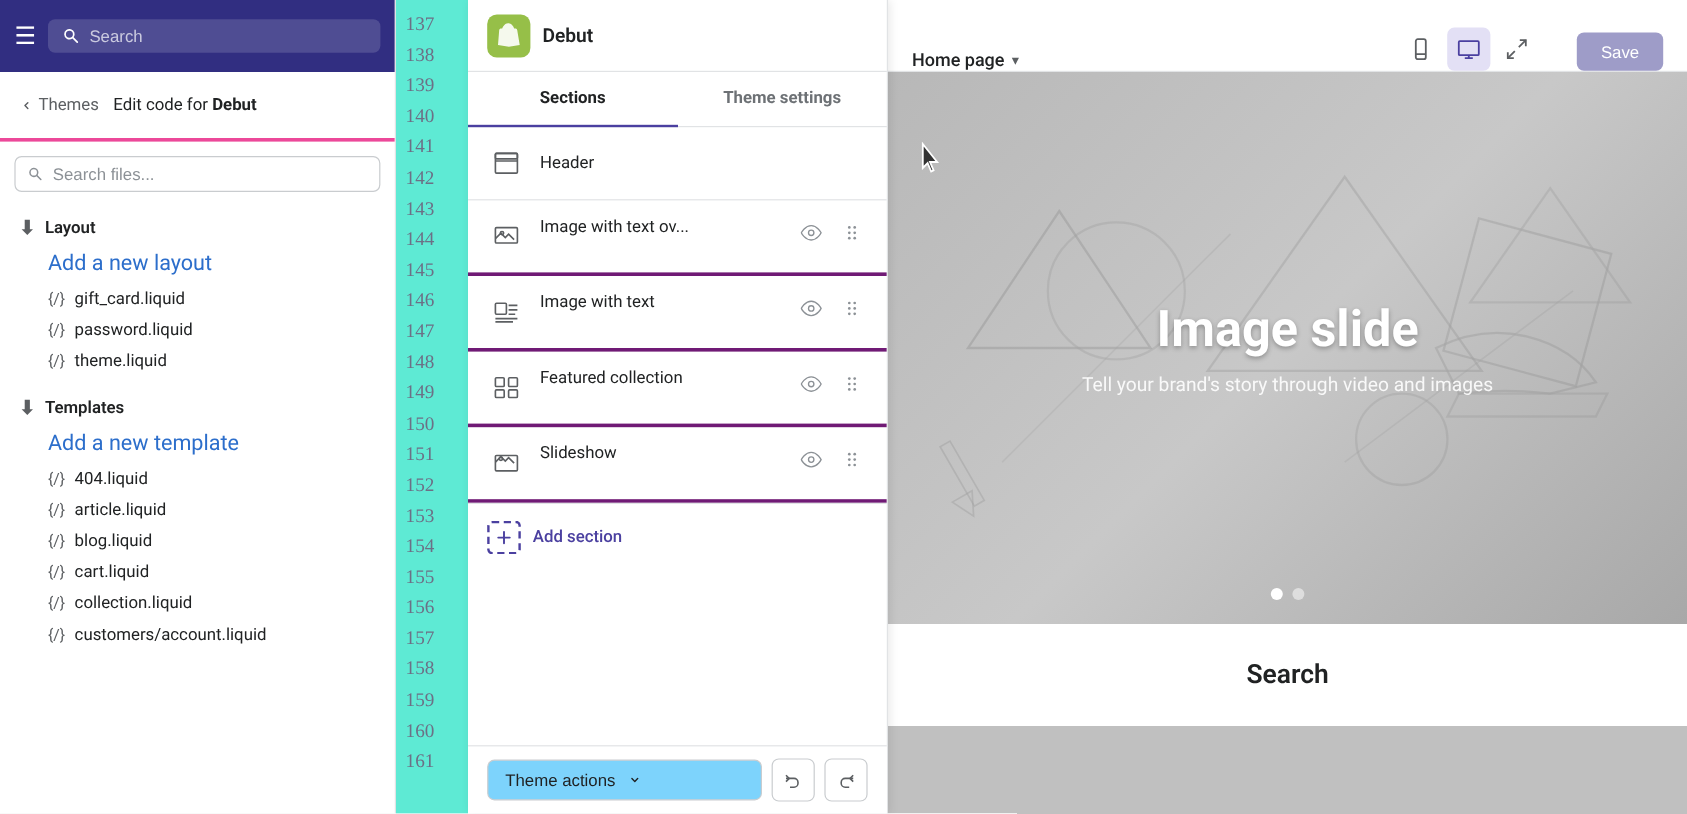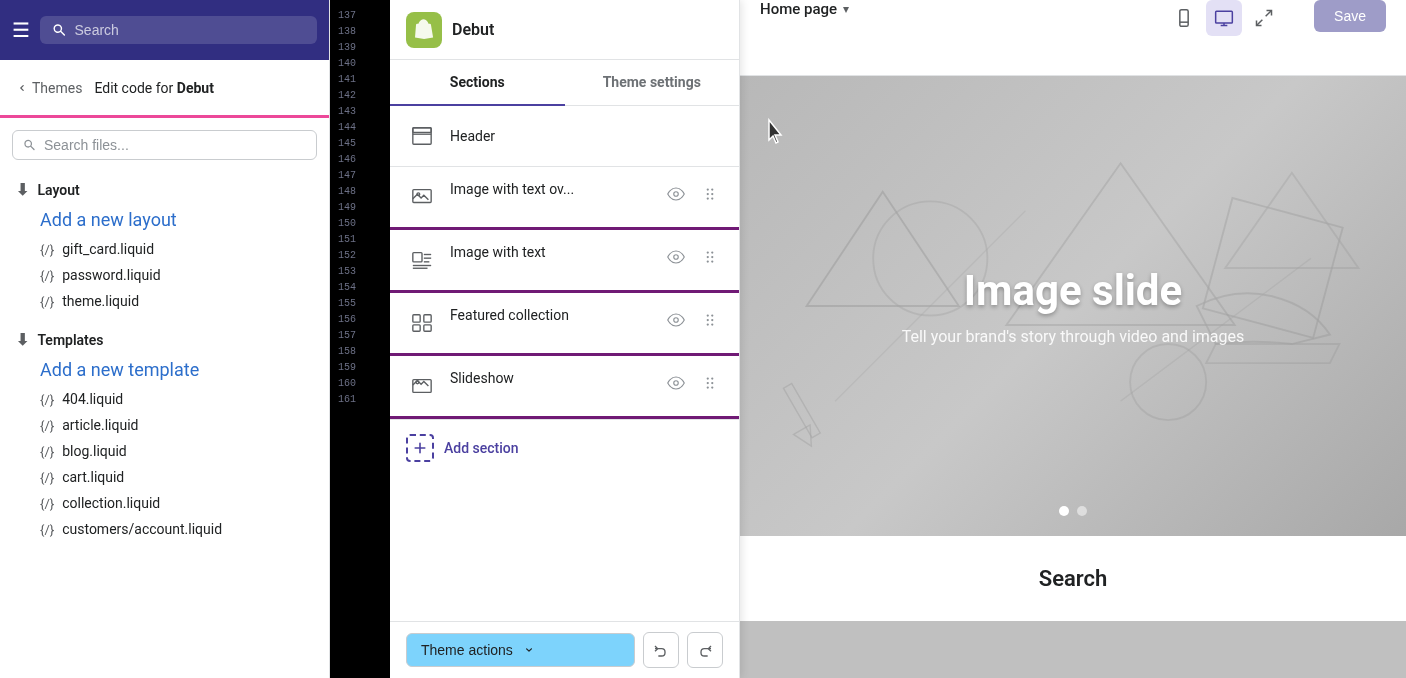--- a/index.html
+++ b/index.html
@@ -337,23 +337,23 @@
     .preview-area {
       flex: 1;
       background: #fff;
       display: flex;
       flex-direction: column;
       height: 678px;
       overflow: hidden;
     }
 
     .preview-header {
-      height: 76px;
-      display: flex;
-      align-items: flex-start;
+      height: 60px;
+      display: flex;
+      align-items: flex-end;
       padding: 0 20px;
       border-bottom: 1px solid #e1e3e5;
       gap: 16px;
     }
 
     .page-selector {
       display: flex;
       align-items: center;
       gap: 6px;
       font-size: 15px;
@@ -476,24 +476,24 @@
 
     .search-section-title {
       font-size: 22px;
       font-weight: 600;
       color: #202223;
     }
 
     
     .code-panel {
       width: 60px;
-      background: #000000;
+      background: #5eead4;
       color: #cdd6f4;
-      font-family: Liberation Mono, monospace;
-      font-size: 10px;
+      font-family: Liberation Serif, serif;
+      font-size: 16px;
       overflow: hidden;
       display: flex;
       flex-direction: column;
     }
 
     .line-numbers {
       padding: 8px 8px;
       color: #6c7086;
       line-height: 1.6;
       overflow: hidden;

